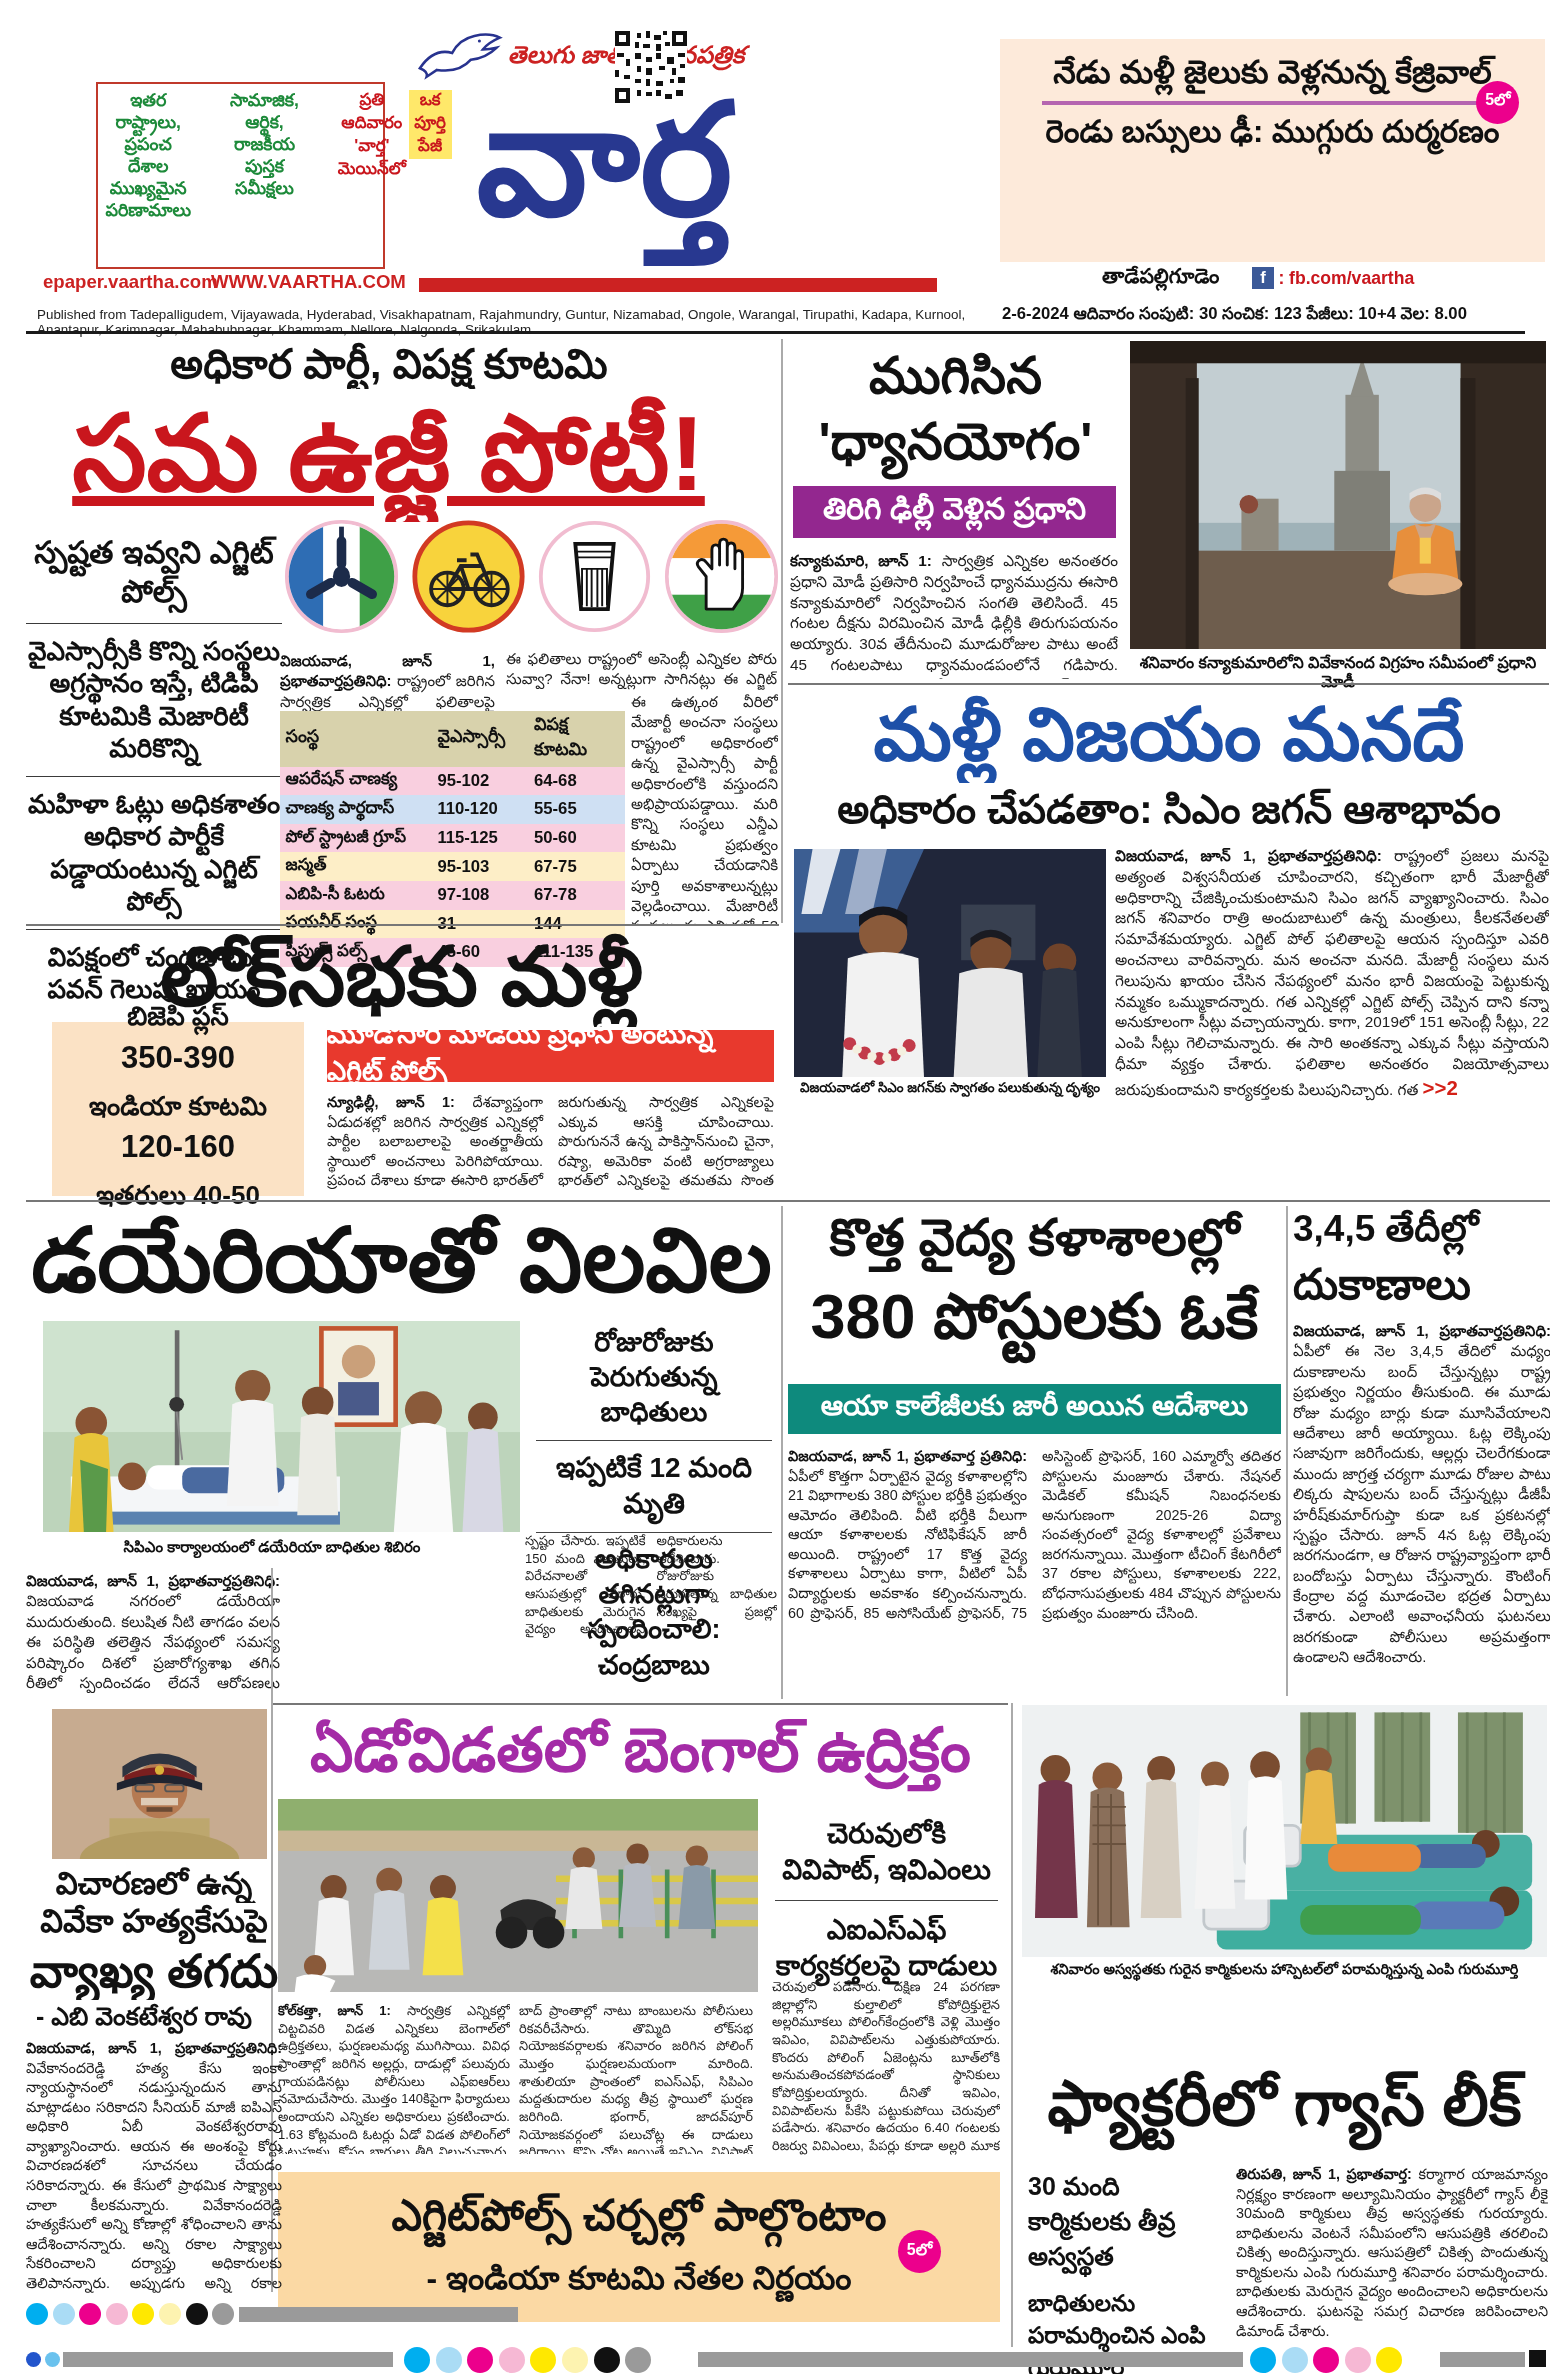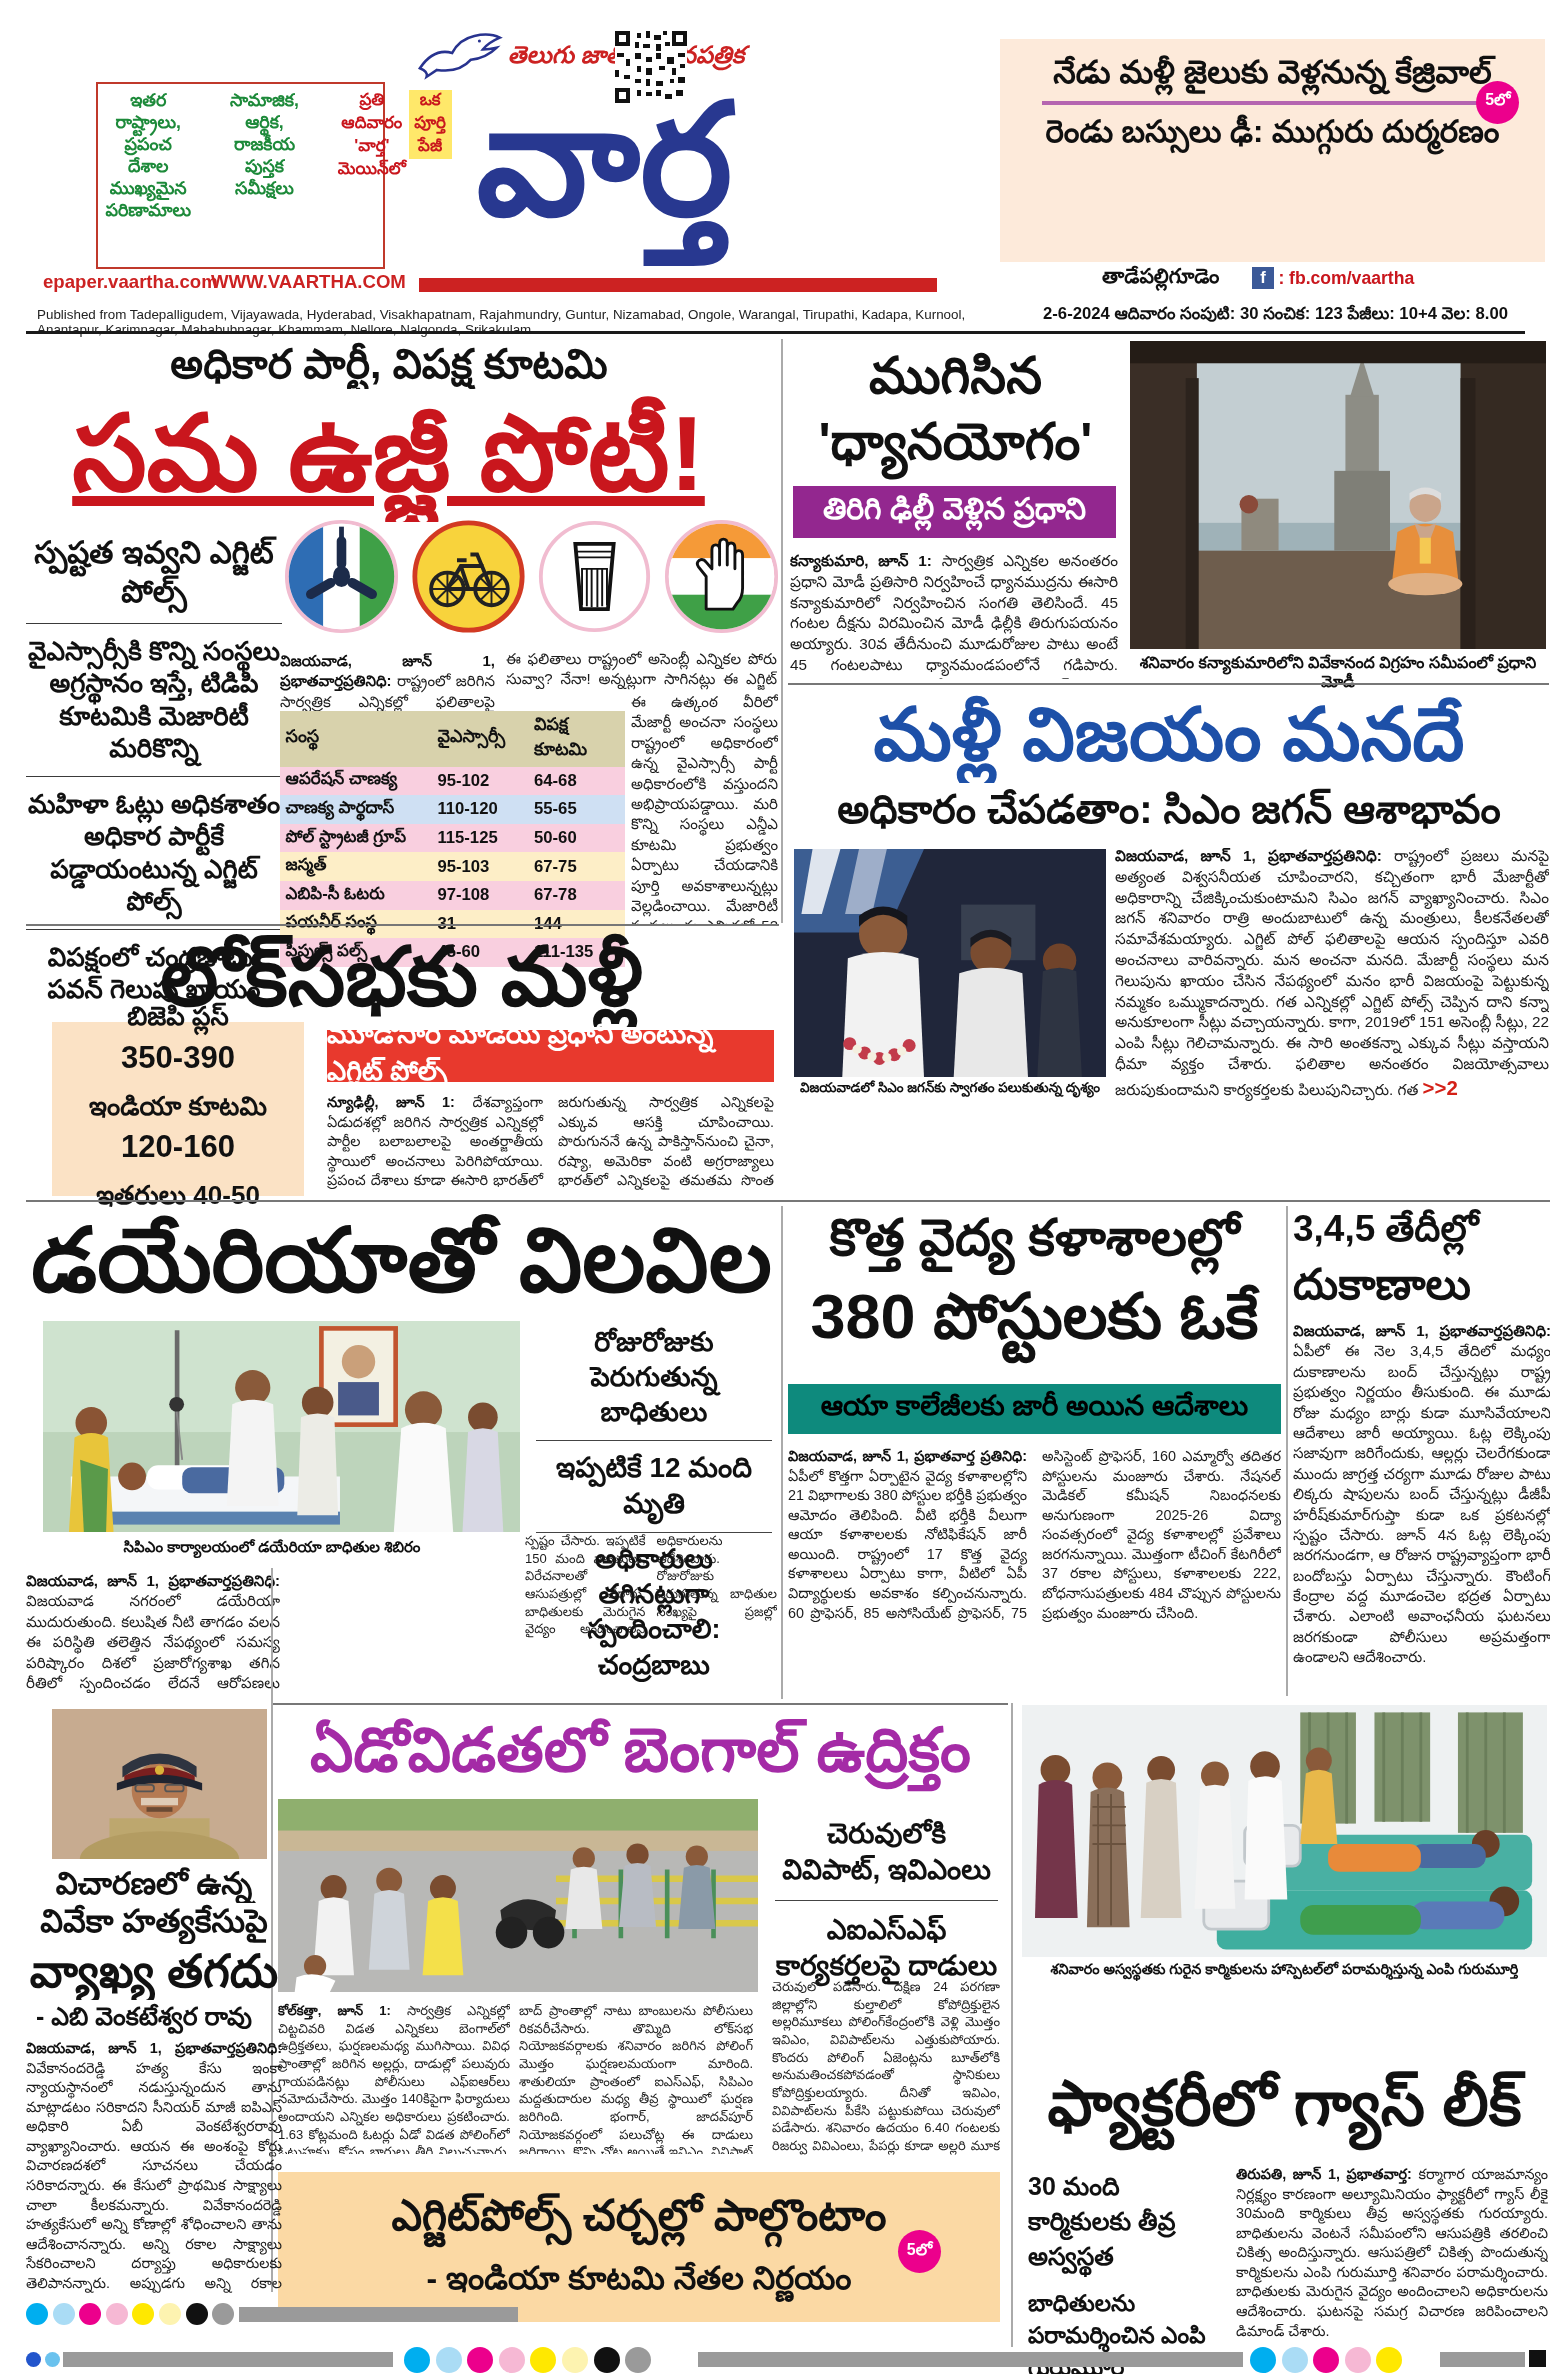--- a/index.html
+++ b/index.html
@@ -30,21 +30,21 @@
                font-size:26px;line-height:1.25;}
   .lead-bullet:last-child{border-bottom:none;}
   
   table.poll{border-collapse:collapse;width:100%;font-weight:bold;}
   table.poll th{background:#d8d2ac;font-size:17.6px;text-align:left;padding:2.8px 5.6px;}
   table.poll td{font-size:16.7px;padding:2.8px 5.6px;}
   .r-pink{background:#f9cfdf;} .r-blue{background:#cfe0f3;} .r-cream{background:#fdeec7;}
   
   .banner-red{background:#e8392d;color:#fff;display:flex;align-items:center;justify-content:center;
               font-weight:bold;font-size:27px;}
-  .banner-teal{background:#0e8a7d;color:#000000;display:flex;align-items:center;justify-content:center;
+  .banner-teal{background:#0e8a7d;color:#ffffff;display:flex;align-items:center;justify-content:center;
                font-weight:bold;font-size:28px;}
   .box-purple{background:#93278f;color:#fff;display:flex;align-items:center;justify-content:center;
               font-weight:bold;font-size:30px;}
   .peachbox{background:#fbe2c5;display:flex;flex-direction:column;justify-content:center;
             text-align:center;gap:1.9px;}
   .peachbox .sep{height:1.9px;background:#8a8a8a;margin:5.6px 37px;}
   .exitbox{background:#fbd9a4;text-align:center;box-sizing:border-box;padding-top:18.6px;position:relative;}
   .cols2{column-count:2;column-gap:15px;}
   .dot{border-radius:50%;display:inline-block;}
   .photo{overflow:hidden;background:#ccc;}
@@ -138,21 +138,21 @@
   <div class="abs b" style="left:43px;top:271px;font-size:18.6px;color:#cc2222;">epaper.vaartha.com</div>
   <div class="abs b" style="left:211px;top:271px;font-size:18.6px;color:#cc2222;">WWW.VAARTHA.COM</div>
   <div class="abs" style="left:419px;top:278px;width:518px;height:14px;background:#cc2222;"></div>
   <div class="abs b" style="left:1102px;top:265px;font-size:20.4px;">తాడేపల్లిగూడెం</div>
   <div class="abs" style="left:1252px;top:267px;display:flex;align-items:center;gap:4.6px;">
     <span style="width:22px;height:22px;background:#3b5998;color:#fff;font-weight:bold;display:inline-flex;align-items:center;justify-content:center;font-size:16.7px;">f</span>
     <span class="b red" style="font-size:17.6px;">:</span>
     <span class="b red" style="font-size:17.6px;">fb.com/vaartha</span>
   </div>
   <div class="abs" style="left:37px;top:307px;width:937px;font-size:13.4px;color:#222;">Published from Tadepalligudem, Vijayawada, Hyderabad, Visakhapatnam, Rajahmundry, Guntur, Nizamabad, Ongole, Warangal, Tirupathi, Kadapa, Kurnool, Anantapur, Karimnagar, Mahabubnagar, Khammam, Nellore, Nalgonda, Srikakulam</div>
-  <div class="abs b" style="left:1002px;top:304px;width:547px;font-size:16.7px;text-align:center;">2-6-2024 ఆదివారం సంపుటి: 30 సంచిక: 123 పేజీలు: 10+4 వెల: 8.00</div>
+  <div class="abs b" style="left:1002px;top:304px;width:547px;font-size:16.7px;text-align:left;">2-6-2024 ఆదివారం సంపుటి: 30 సంచిక: 123 పేజీలు: 10+4 వెల: 8.00</div>
   <div class="abs" style="left:26px;top:331px;width:1499px;height:2.8px;background:#1a1a1a;"></div>
 
   <div class="abs b c clip" style="left:46px;top:341px;width:686px;height:48px;font-size:41px;">అధికార పార్టీ, విపక్ష కూటమి</div>
   <div class="abs b c red clip" style="left:26px;top:388px;width:725px;height:134px;font-size:106px;line-height:130px;text-decoration:underline;">సమ ఉజ్జీ పోటీ!</div>
 
   <div class="abs" style="left:26px;top:523px;width:256px;">
     <div class="lead-bullet" style="font-size:31px;">స్పష్టత ఇవ్వని ఎగ్జిట్ పోల్స్</div>
     <div class="lead-bullet">వైఎస్సార్సీకి కొన్ని సంస్థలు అగ్రస్థానం ఇస్తే, టిడిపి కూటమికి మెజారిటీ మరికొన్ని</div>
     <div class="lead-bullet">మహిళా ఓట్లు అధికశాతం అధికార పార్టీకే పడ్డాయంటున్న ఎగ్జిట్ పోల్స్</div>
     <div class="lead-bullet">విపక్షంలో చంద్రబాబు, పవన్ గెలుపు ఖాయం</div>

